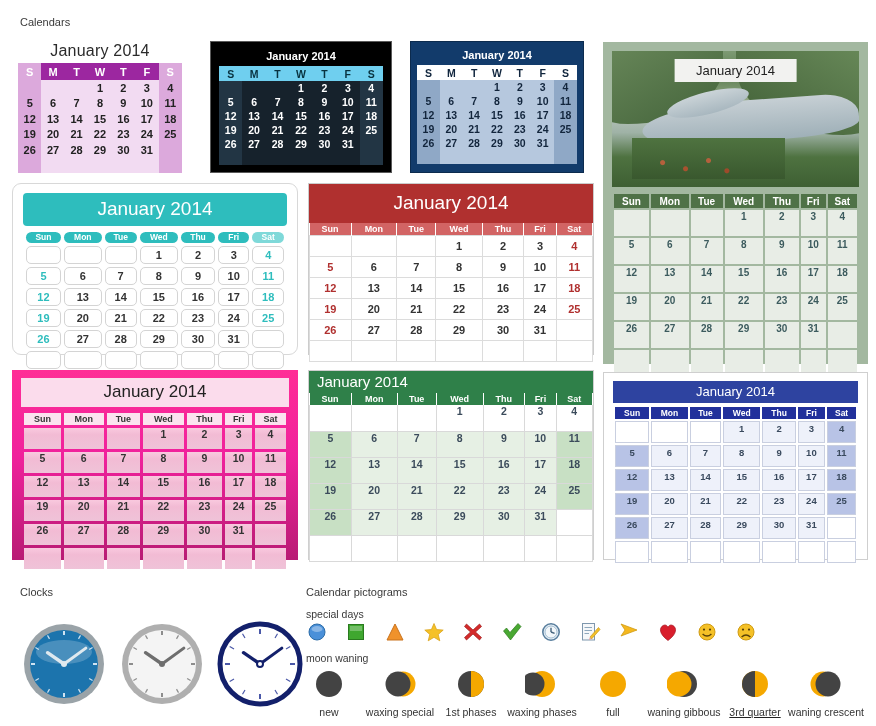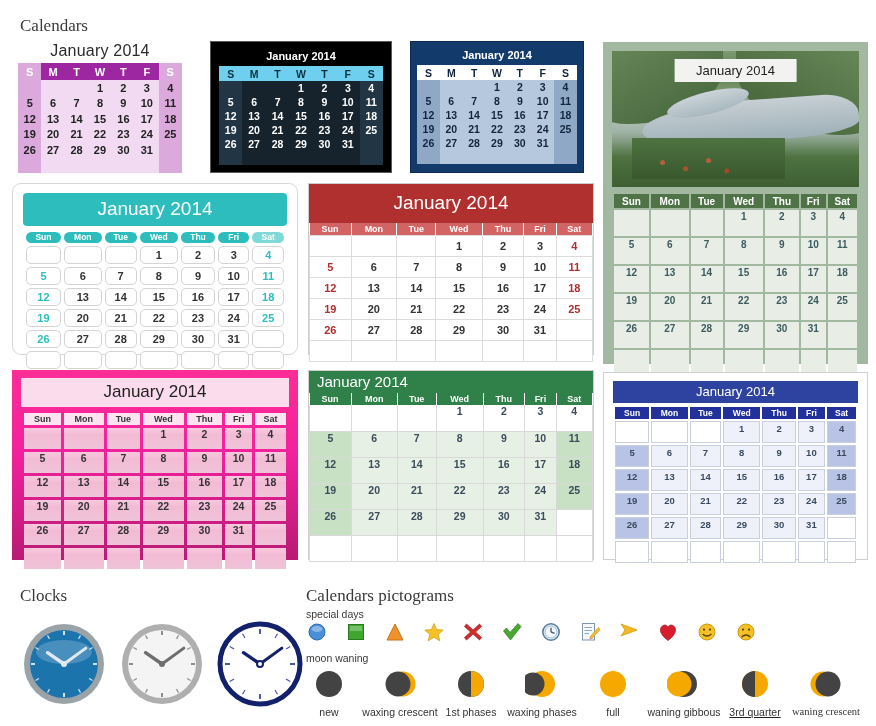--- a/index.html
+++ b/index.html
@@ -8,23 +8,23 @@
     width: 876px; height: 726px;
     background: #ffffff;
     font-family: "Liberation Sans", sans-serif;
     font-size: 11px;
     color: #222;
     position: relative;
     overflow: hidden;
   }
   .section-label {
     position: absolute;
-    font-size: 17px;
+    font-size: 11px;
     color: #3a3a3a;
-    font-family: Liberation Serif, serif;
+    font-family: Liberation Sans, sans-serif;
   }
   .sub-label {
     position: absolute;
     font-size: 10.5px;
     color: #3a3a3a;
   }
   .panel { position: absolute; }
 
   
   #cal-purple { left: 18px; top: 42px; width: 164px; }
@@ -213,21 +213,21 @@
   .ico { position:absolute; top:0; width:22px; height:22px; }
   .moon-row { position:absolute; left:0; top:82px; width:566px; }
   .moon-item { position:absolute; top:0; width:90px; text-align:center; }
   .moon-item .mlabel { margin-top:3px; font-size:10.5px; color:#333; white-space:nowrap; }
 </style>
 </head>
 <body>
 
 <div class="section-label" style="left:20px; top:16px;">Calendars</div>
 <div class="section-label" style="left:20px; top:586px;">Clocks</div>
-<div class="section-label" style="left:306px; top:586px;">Calendars pictograms</div>
+<div class="section-label" style="left:306px; top:586px;">Calendar pictograms</div>
 <div class="sub-label" style="left:306px; top:608px;">special days</div>
 <div class="sub-label" style="left:306px; top:652px;">moon waning</div>
 
 <div class="panel" id="cal-purple">
   <div class="title">January 2014</div>
   <table>
     <thead>
         <tr>
           <th class="wk">S</th>
           <th>M</th>
@@ -1009,38 +1009,38 @@
           <path d="M6.6 16 Q11 11.8 15.4 16" fill="none" stroke="#5a4208" stroke-width="1.4"></path>
         </svg></span>
     </div>
   <div class="moon-row">
       <div class="moon-item" style="left: -22px; text-align: center;"><svg width="34" height="34" viewBox="0 0 34 34">
           <circle cx="17" cy="17" r="13" fill="#434343"></circle>
         </svg><div class="mlabel">new</div></div>
       <div class="moon-item" style="left: 49px;"><svg width="34" height="34" viewBox="0 0 34 34">
           <circle cx="20" cy="17" r="12.5" fill="#F5A800"></circle>
           <circle cx="15" cy="17" r="12.5" fill="#434343"></circle>
-        </svg><div class="mlabel">waxing crescent</div></div>
+        </svg><div class="mlabel">waxing special</div></div>
       <div class="moon-item" style="left: 120px;"><svg width="34" height="34" viewBox="0 0 34 34">
           <circle cx="17" cy="17" r="13" fill="#434343"></circle>
           <path d="M17 4 A13 13 0 0 1 17 30 Z" fill="#F5A800"></path>
         </svg><div class="mlabel">1st phases</div></div>
       <div class="moon-item" style="left: 191px;"><svg width="34" height="34" viewBox="0 0 34 34">
           <circle cx="17" cy="17" r="13" fill="#F5A800"></circle>
           <circle cx="8" cy="17" r="11.5" fill="#434343"></circle>
         </svg><div class="mlabel">waxing phases</div></div>
       <div class="moon-item" style="left: 262px;"><svg width="34" height="34" viewBox="0 0 34 34">
           <circle cx="17" cy="17" r="13" fill="#F5A800"></circle>
         </svg><div class="mlabel">full</div></div>
       <div class="moon-item" style="left: 333px;"><svg width="34" height="34" viewBox="0 0 34 34">
           <circle cx="17" cy="17" r="13" fill="#434343"></circle>
           <circle cx="12" cy="17" r="12.5" fill="#F5A800"></circle>
         </svg><div class="mlabel">waning gibbous</div></div>
       <div class="moon-item" style="left: 404px; text-decoration: underline;"><svg width="34" height="34" viewBox="0 0 34 34">
           <circle cx="17" cy="17" r="13" fill="#F5A800"></circle>
           <path d="M17 4 A13 13 0 0 0 17 30 Z" fill="#434343"></path>
         </svg><div class="mlabel">3rd quarter</div></div>
-      <div class="moon-item" style="left: 475px; font-family: Liberation Serif, serif;"><svg width="34" height="34" viewBox="0 0 34 34">
+      <div class="moon-item" style="left: 475px;"><svg width="34" height="34" viewBox="0 0 34 34">
           <circle cx="14" cy="17" r="12.5" fill="#F5A800"></circle>
           <circle cx="19" cy="17" r="12.5" fill="#434343"></circle>
         </svg><div class="mlabel">waning crescent</div></div>
     </div>
 </div>
 
 </body></html>

